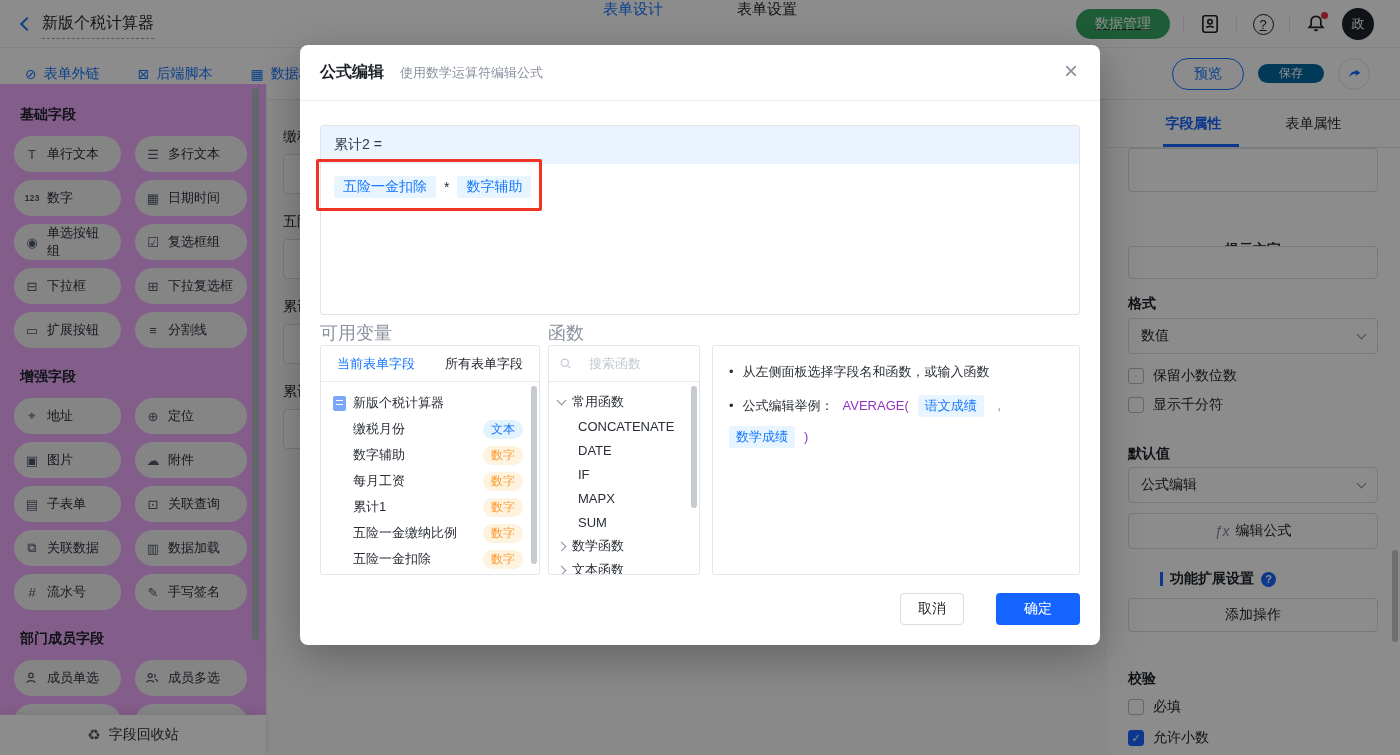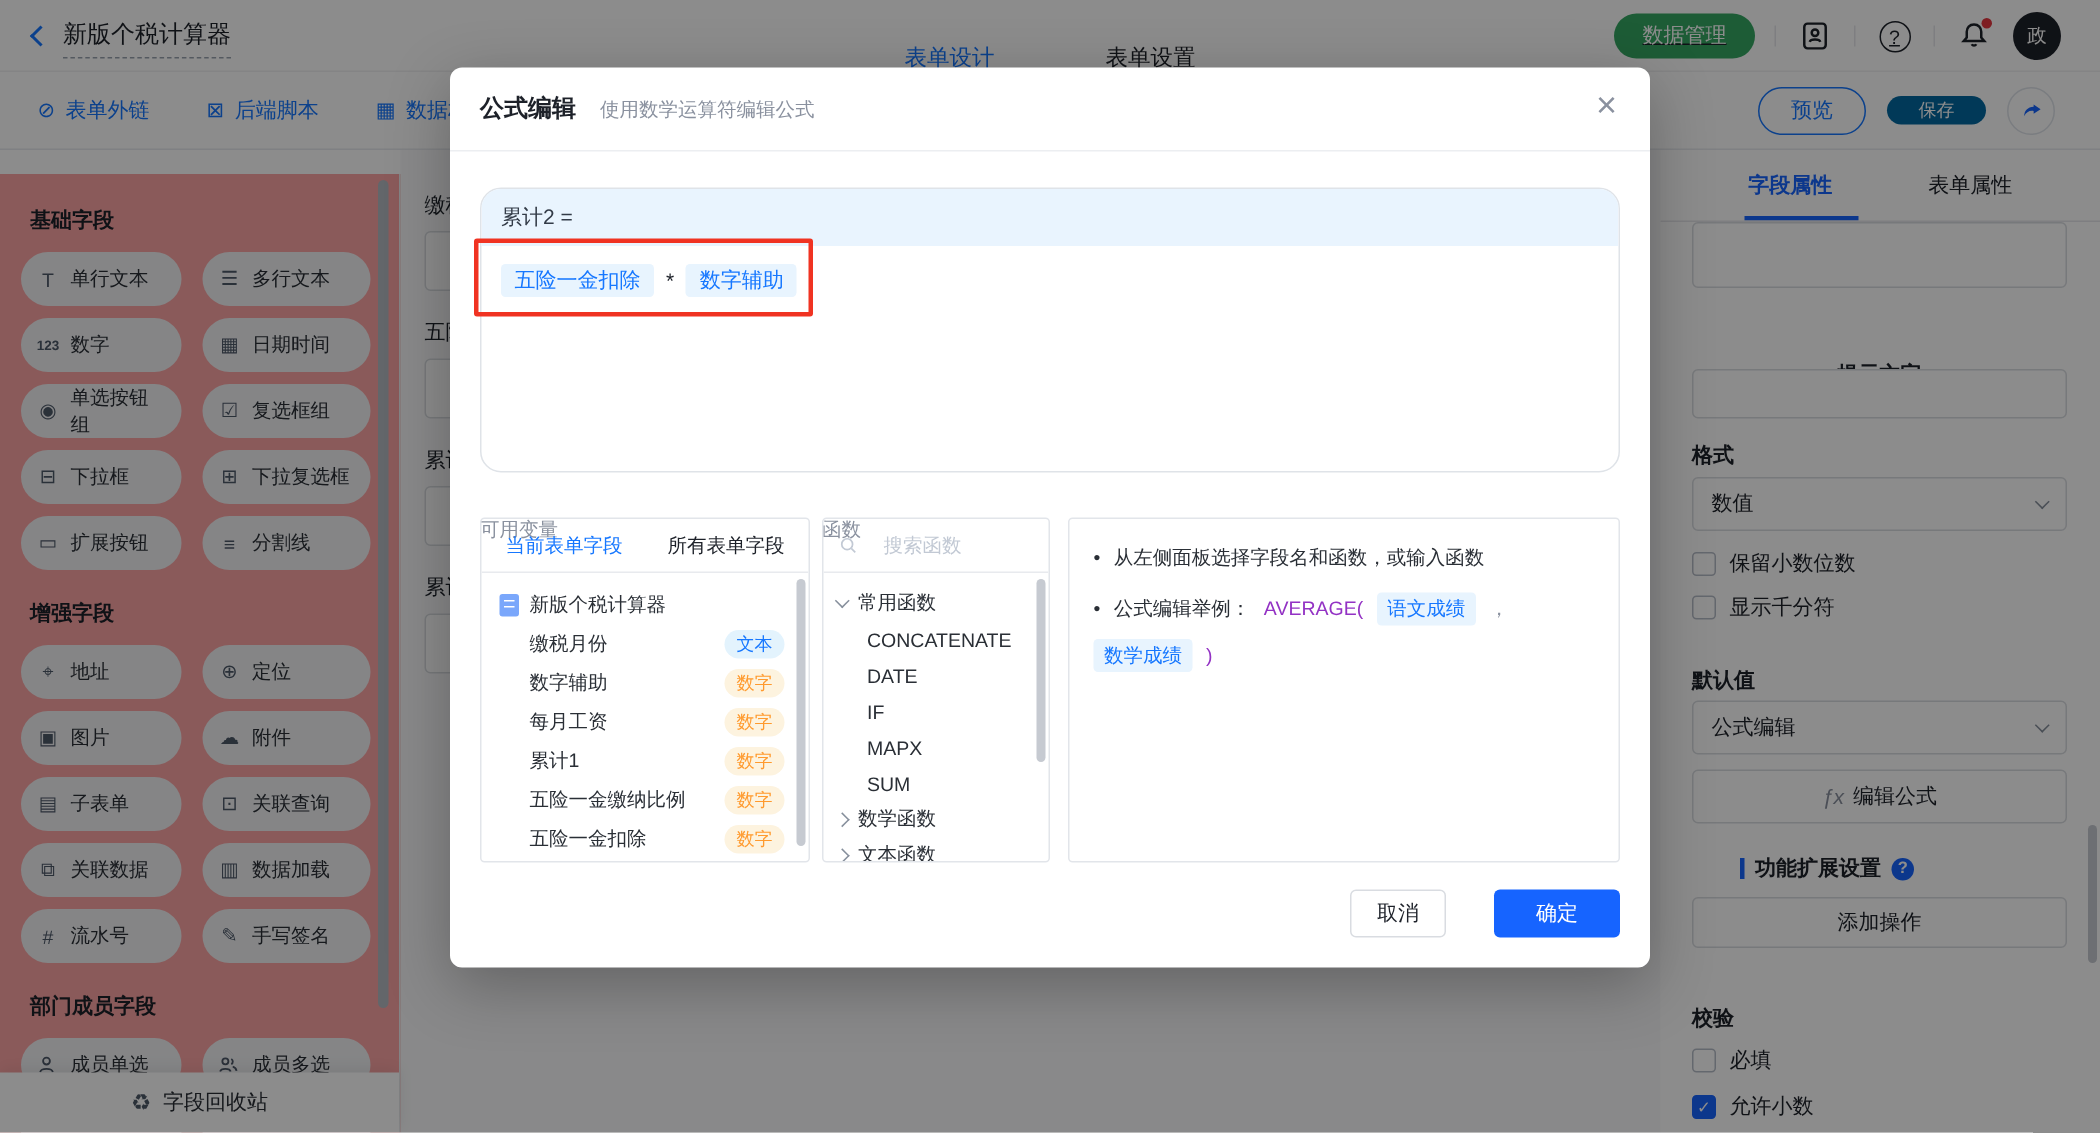--- a/index.html
+++ b/index.html
@@ -3,21 +3,21 @@
 <meta charset="utf-8">
 <style>
   * { margin:0; padding:0; box-sizing:border-box; }
   html,body { width:1400px; height:755px; }
   body { font-family:"Liberation Sans","DejaVu Sans",sans-serif; position:relative; overflow:hidden; background:#fff; color:#1d2129; }
 
   
   .topbar { position:absolute; left:0; top:0; width:1400px; height:48px; background:#fff; border-bottom:1px solid #f0f1f2; z-index:1; }
   .back-chev { position:absolute; left:22px; top:19px; width:10px; height:10px; border-left:2px solid #1677ff; border-bottom:2px solid #1677ff; transform:rotate(45deg); }
   .apptitle { position:absolute; left:42px; top:13px; font-size:16px; color:#1d2129; padding-bottom:4px; border-bottom:1px dashed #9aa3af; }
-  .topTabs { position:absolute; left:0; right:0; top:0; height:48px; display:flex; justify-content:center; align-items:flex-end; gap:74px; }
+  .topTabs { position:absolute; left:0; right:0; top:0; height:48px; display:flex; justify-content:center; align-items:flex-start; gap:74px; }
   .topTab { font-size:15px; color:#1d2129; cursor:pointer; }
   .topTab.active { color:#1677ff; }
   .topRight { position:absolute; right:26px; top:0; height:48px; display:flex; align-items:center; gap:13px;text-decoration:underline; }
   .pillGreen { background:#35a863; color:#fff; font-size:14px; padding:6px 19px; border-radius:16px; }
   .vdiv { width:1px; height:14px; background:#e5e6eb; }
   .iconBtn { position:relative; display:flex; align-items:center; justify-content:center; width:26px; height:26px; }
   .qCircle { width:21px; height:21px; border:1.6px solid #1d2129; border-radius:50%; display:flex; align-items:center; justify-content:center; font-size:13px; color:#1d2129; }
   .redDot { position:absolute; right:1px; top:1px; width:7px; height:7px; border-radius:50%; background:#e5353e; }
   .avatar { width:32px; height:32px; border-radius:50%; background:#1d2129; color:#fff; font-size:13px; display:flex; align-items:center; justify-content:center; }
 
@@ -25,21 +25,21 @@
   .toolbar { position:absolute; left:0; top:48px; width:1400px; height:52px; background:#fff; border-bottom:1px solid #e8eaee; display:flex; align-items:center; z-index:1; }
   .tLink { display:flex; align-items:center; gap:7px; color:#1677ff; font-size:14px; margin-left:38px; cursor:pointer; }
   .tLink:first-child { margin-left:25px; }
   .tlIcon { font-size:14px; }
   .toolRight { position:absolute; right:30px; display:flex; align-items:center; gap:14px; }
   .btnPreview { height:32px; padding:0 21px; border:1px solid #1677ff; color:#1677ff; border-radius:16px; background:#fff; font-size:14px; display:flex; align-items:center; }
   .btnSave { height:19px; padding:0 21px; background:#0369a1; color:#fff; border-radius:16px; font-size:12px; display:flex; align-items:center; border:none; }
   .shareBtn { width:32px; height:32px; border-radius:50%; background:#fff; border:1px solid #dfe3ea; display:flex; align-items:center; justify-content:center; }
 
   
-  .sidebar { position:absolute; left:0; top:116px; width:267px; bottom:0; background:#fca5a5; border-right:1px solid #eef0f2; padding:16px 14px 0; z-index:1; }
+  .sidebar { position:absolute; left:0; top:84px; width:267px; bottom:0; background:#f0abfc; border-right:1px solid #eef0f2; padding:16px 14px 0; z-index:1; }
   .secTitle { font-size:14px; font-weight:bold; color:#1d2129; margin:6px 0 12px 6px; }
   .grid { display:grid; grid-template-columns:107px 112px; gap:8px 14px; margin-bottom:20px; }
   .fieldBtn { height:36px; background:#f2f3f5; border-radius:18px; display:flex; align-items:center; padding:0 10px; gap:7px; font-size:13px; color:#2a2f36; cursor:pointer; }
   .fIcon { color:#4e5969; font-size:13px; width:16px; text-align:center; flex:none; }
   .fIcon.small { font-size:9px; font-weight:bold; }
   .sideScroll { position:absolute; left:252px; top:4px; width:7px; height:552px; background:#b4bac2; border-radius:4px; }
   .recycleBar { position:absolute; left:0; bottom:0; width:266px; height:40px; background:#fff; box-shadow:0 -3px 10px rgba(0,0,0,.07); display:flex; align-items:center; justify-content:center; gap:8px; font-size:14px; color:#2a2f36; cursor:pointer; }
   .recGlyph { font-size:15px; color:#4e5969; }
 
   
@@ -70,26 +70,26 @@
   .fxGray { color:#8a919f; font-style:italic; }
   .rScroll { position:absolute; right:2px; top:450px; width:6px; height:92px; background:#c6cad1; border-radius:3px; }
 
   
   .overlay { position:absolute; inset:0; background:rgba(0,0,0,.45); z-index:40; }
   .modal { position:absolute; left:300px; top:45px; width:800px; height:600px; background:#fff; border-radius:8px; box-shadow:0 12px 42px rgba(0,0,0,.28); z-index:50; }
   .mHead { height:56px; display:flex; align-items:center; padding:0 20px; border-bottom:1px solid #eceef1; }
   .mTitle { font-size:16px; font-weight:bold; color:#1d2129; }
   .mSub { font-size:13px; color:#8a919f; margin-left:16px; }
   .mClose { position:absolute; right:22px; top:14px; font-size:24px; color:#8a919f; cursor:pointer; line-height:1; }
-  .formulaBox { position:absolute; left:20px; top:80px; width:760px; height:190px; border:1px solid #dfe3e8; border-radius:14px; overflow:hidden; }
+  .formulaBox { position:absolute; left:20px; top:80px; width:760px; height:190px; border:1px solid #dfe3e8; border-radius:3px; overflow:hidden; }
   .fbHead { height:38px; background:#e9f4fe; display:flex; align-items:center; padding:0 13px; font-size:14px; color:#333b47; }
   .fbBody { padding:12px 13px; display:flex; align-items:center; gap:8px; }
   .chip { background:#e8f4fe; color:#1677ff; font-size:14px; padding:2px 9px; border-radius:3px; cursor:pointer; }
   .opStar { font-size:14px; color:#1d2129; }
-  .secLab { position:absolute; font-size:13px; color:#8a919f;margin-top:23px; }
+  .secLab { position:absolute; font-size:18px; color:#8a919f; }
   .varPanel { position:absolute; left:20px; top:300px; width:220px; height:230px; border:1px solid #e2e5ea; border-radius:3px; overflow:hidden; }
   .vTabs { height:36px; display:flex; align-items:center; justify-content:space-between; padding:0 16px; border-bottom:1px solid #e8eaee; font-size:13px; color:#1d2129; }
   .vTab { cursor:pointer; }
   .vTab.active { color:#1677ff; }
   .vTree { padding-top:8px; }
   .vRow { height:26px; display:flex; align-items:center; padding:0 10px 0 12px; font-size:13px; color:#2a2f36; cursor:pointer; }
   .vField { justify-content:space-between; padding-left:32px; padding-right:16px; }
   .badge { font-size:12px; padding:1px 8px; border-radius:10px; flex:none; }
   .badge.text { color:#1677ff; background:#e3f3fd; }
   .badge.num { color:#ff9a2e; background:#fdf3df; }

